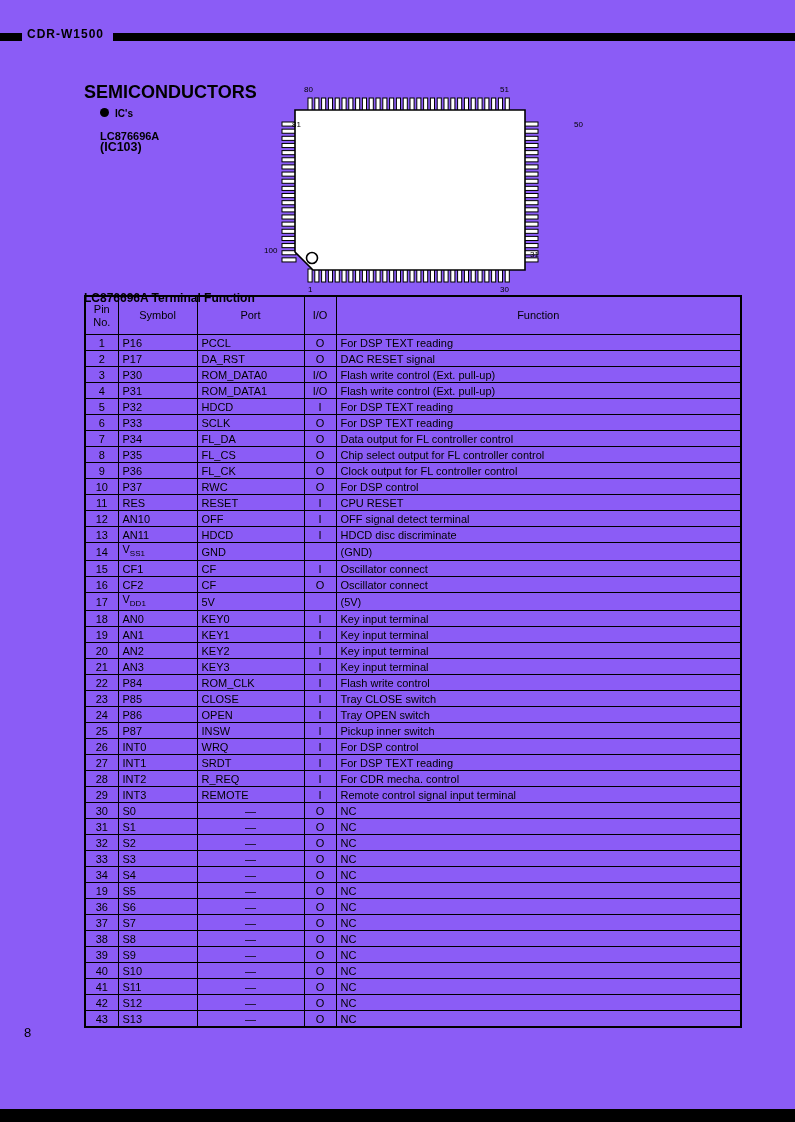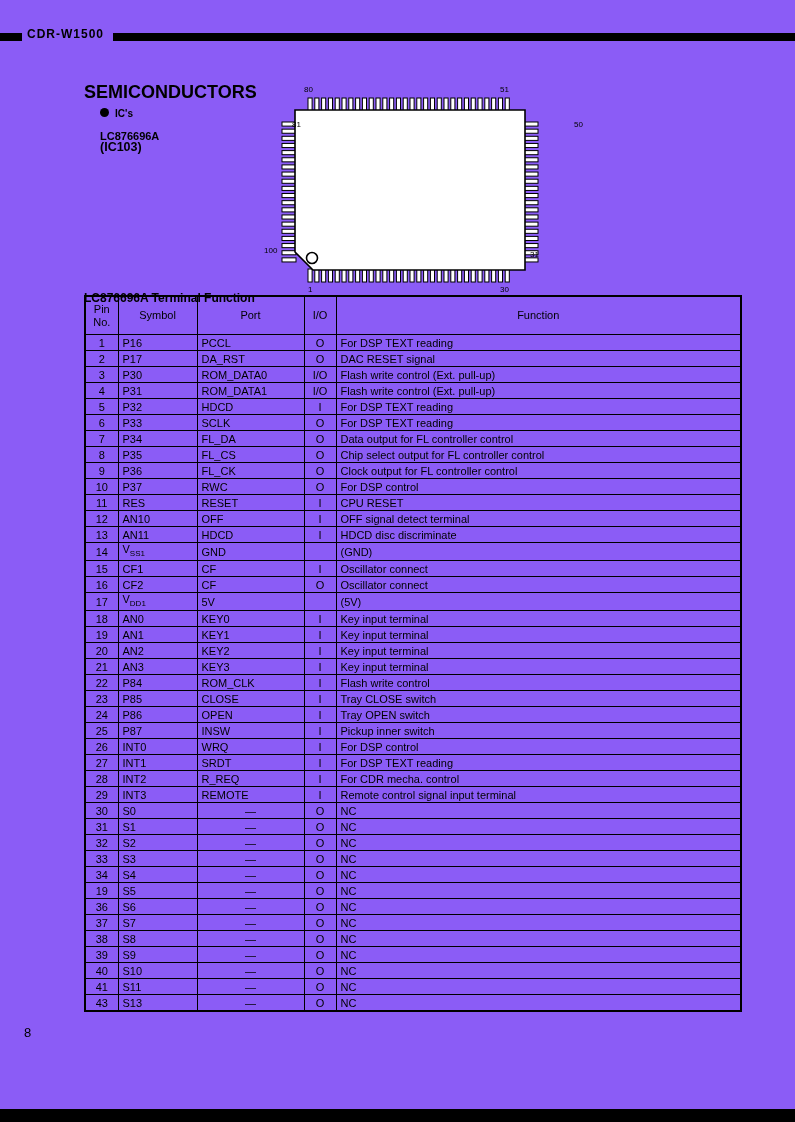--- a/index.html
+++ b/index.html
@@ -476,20 +476,27 @@
           <td>NC</td>
         </tr>
         <tr>
           <td class="c">41</td>
           <td>S11</td>
           <td class="c">—</td>
           <td class="c">O</td>
           <td>NC</td>
         </tr>
         <tr>
+          <td class="c">42</td>
+          <td>S12</td>
+          <td class="c">—</td>
+          <td class="c">O</td>
+          <td>NC</td>
+        </tr>
+        <tr>
           <td class="c">43</td>
           <td>S13</td>
           <td class="c">—</td>
           <td class="c">O</td>
           <td>NC</td>
         </tr>
       </tbody>
   </table>
 
   <div class="page-num">8</div>

